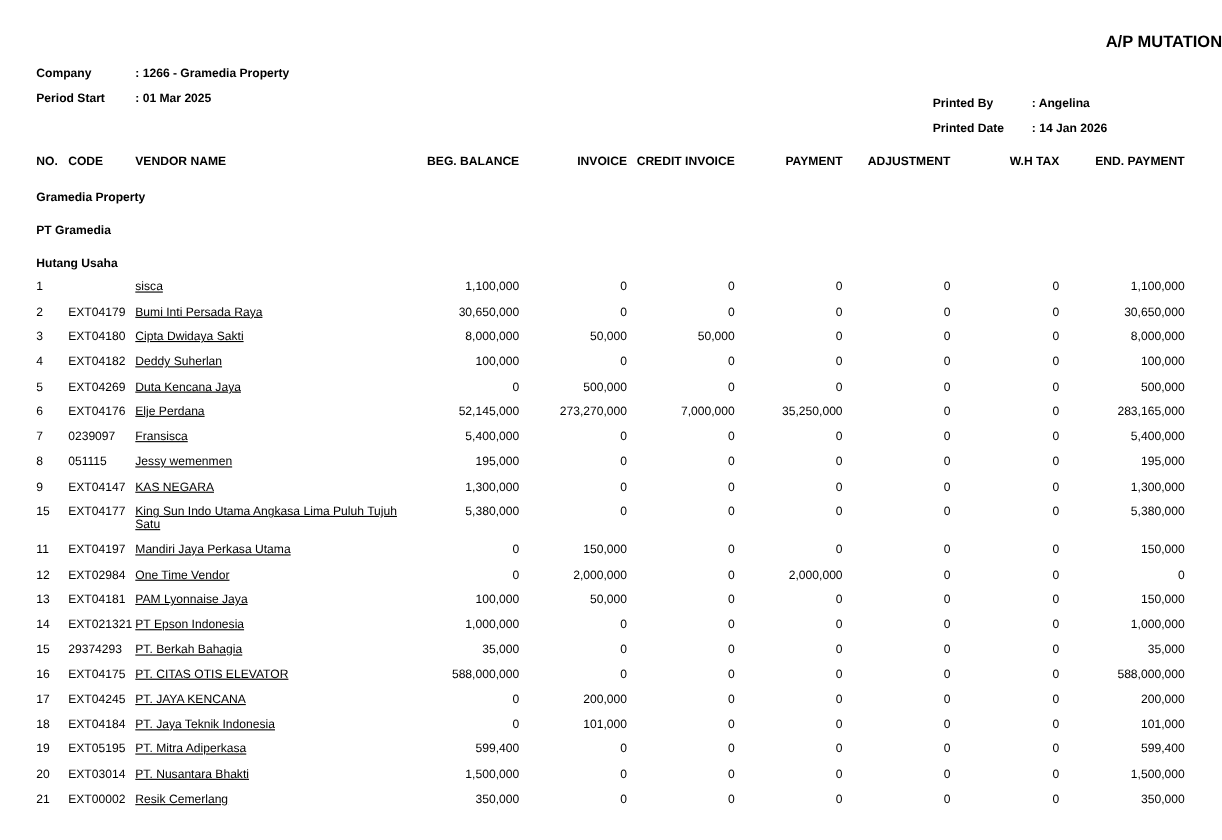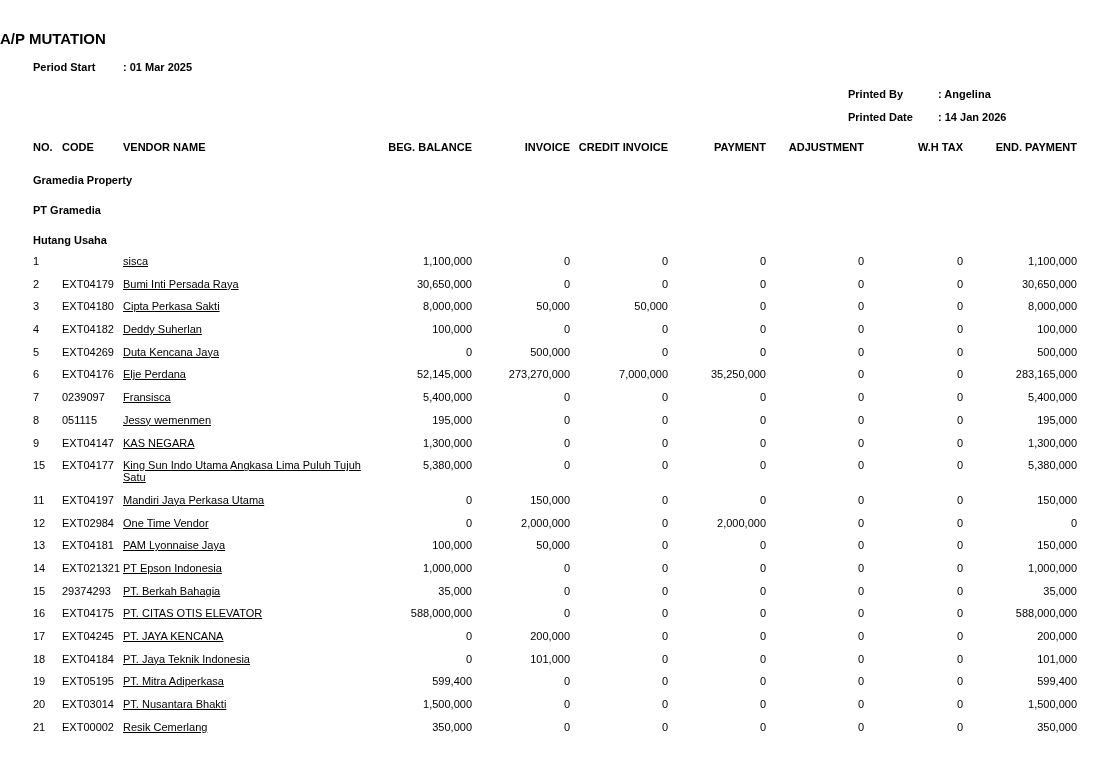--- a/index.html
+++ b/index.html
@@ -12,21 +12,21 @@
   }
   .page {
     position: relative;
     width: 1111px;
     height: 764px;
     overflow: hidden;
     background: #ffffff;
   }
   .report-title {
     padding-top: 30px;
-    text-align: left;
+    text-align: right;
     font-size: 15px;
     font-weight: bold;
     line-height: 18px;
   }
   .meta {
     position: relative;
     margin: 13px 34px 0 33px;
     height: 68px;
     font-weight: bold;
   }
@@ -78,20 +78,24 @@
 </style>
 </head>
 <body>
 
 <div class="page">
 
   <div class="report-title">A/P MUTATION</div>
 
   <div class="meta">
     <div class="meta-left">
+      <div class="meta-row">
+        <span class="meta-label">Company</span>
+        <span class="meta-value">: 1266 - Gramedia Property</span>
+      </div>
       <div class="meta-row">
         <span class="meta-label">Period Start</span>
         <span class="meta-value">: 01 Mar 2025</span>
       </div>
     </div>
     <div class="meta-right">
       <div class="meta-row">
         <span class="meta-label">Printed By</span>
         <span class="meta-value">: Angelina</span>
       </div>
@@ -159,21 +163,21 @@
           <td class="num cell-invoice">0</td>
           <td class="num cell-credit-invoice">0</td>
           <td class="num cell-payment">0</td>
           <td class="num cell-adjustment">0</td>
           <td class="num cell-wh-tax">0</td>
           <td class="num cell-end-balance">30,650,000</td>
         </tr>
         <tr class="data-row">
           <td class="txt cell-no">3</td>
           <td class="txt cell-code">EXT04180</td>
-          <td class="txt cell-vendor">Cipta Perkasa Sakti</td>
+          <td class="txt cell-vendor">Cipta Dwidaya Sakti</td>
           <td class="num cell-beg-balance">8,000,000</td>
           <td class="num cell-invoice">50,000</td>
           <td class="num cell-credit-invoice">50,000</td>
           <td class="num cell-payment">0</td>
           <td class="num cell-adjustment">0</td>
           <td class="num cell-wh-tax">0</td>
           <td class="num cell-end-balance">8,000,000</td>
         </tr>
         <tr class="data-row">
           <td class="txt cell-no">4</td>

